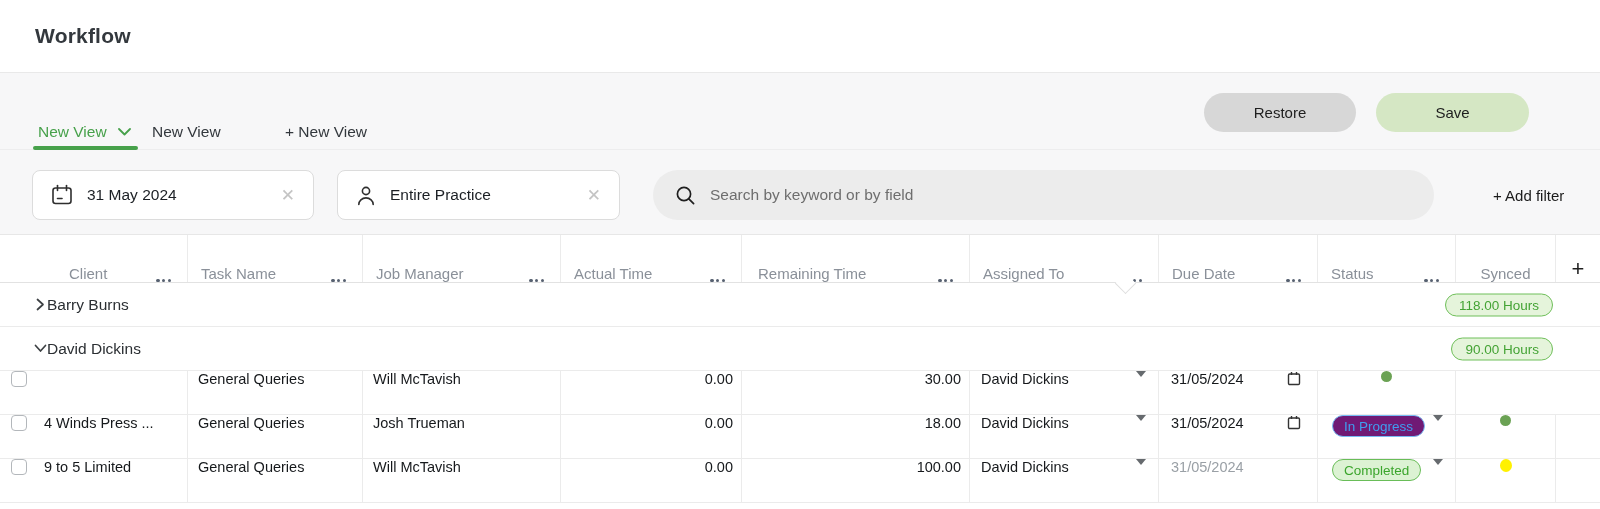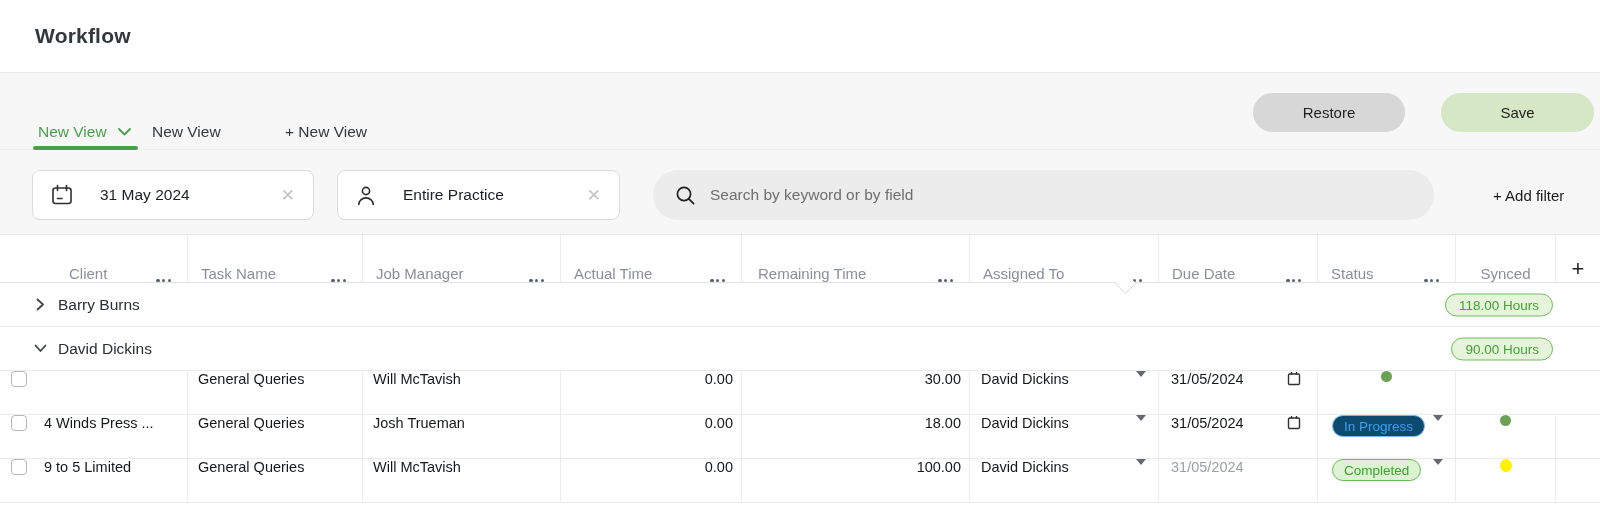--- a/index.html
+++ b/index.html
@@ -24,37 +24,37 @@
     position: absolute; top: 40px; height: 37px; display: flex; align-items: center;
     font-size: 15.5px; font-weight: 500; color: #33383d; cursor: pointer;
   }
   .tab.active { color: #47a14b; }
   .tab.active .tab-underline {
     position: absolute; left: -5px; right: -7px; bottom: 0; height: 4.5px;
     background: #47a14b; border-radius: 3px;
   }
   .tab .chev { margin-left: 11px; display: block; }
 
-  .btns { position: absolute; top: 20px; left: 1253px; display: flex; gap: 36px; }
+  .btns { position: absolute; top: 20px; left: 1204px; display: flex; gap: 20px; }
   .btn {
     height: 39px; border: none; border-radius: 20px; font-family: inherit;
     font-size: 15px; color: #1e1e1e; cursor: pointer;
   }
   .btn.restore { width: 152px; background: #d7d7d7; }
   .btn.save { width: 153px; background: #d5e7c4; }
 
   .filterrow { position: absolute; top: 97px; left: 0; right: 0; height: 50px; }
   .chip {
     position: absolute; top: 0; height: 50px; background: #fff;
     border: 1px solid #dcdcdc; border-radius: 8px;
     display: flex; align-items: center; padding: 0 18px;
   }
   .chip.date { left: 32px; width: 282px; }
   .chip.practice { left: 337px; width: 283px; }
-  .chip .chip-label { margin-left: 27px; font-size: 15.5px; color: #1b1f24; }
+  .chip .chip-label { margin-left: 14px; font-size: 15.5px; color: #1b1f24; }
   .chip .close-x { margin-left: auto; font-size: 17px; color: #c4c4c4; cursor: pointer; }
 
   .search {
     position: absolute; left: 653px; top: 0; width: 781px; height: 50px;
     background: #ececec; border-radius: 25px; display: flex; align-items: center; padding: 0 22px;
   }
   .search input {
     margin-left: 14px; flex: 1; background: transparent; border: none; outline: none;
     font-family: inherit; font-size: 15.5px; color: #333;
   }
@@ -85,21 +85,21 @@
     position: absolute; top: 41px; left: 1118px; width: 15px; height: 15px;
     background: #fff; border-right: 1px solid #dedede; border-bottom: 1px solid #dedede;
     transform: rotate(45deg); z-index: 2;
   }
 
   .grow {
     height: 44px; display: flex; align-items: center; padding-left: 33px;
     border-bottom: 1px solid #ebebeb; position: relative; background: #fff;
   }
   .grow .chev-box { width: 14px; display: flex; justify-content: center; cursor: pointer; }
-  .grow .gname { margin-left: 11px; font-size: 15.5px; color: #2b2f33; }
+  .grow .gname { margin-left: 0; font-size: 15.5px; color: #2b2f33; }
   .hours-pill {
     position: absolute; right: 47px; top: 50%; transform: translateY(-50%);
     font-size: 13.5px; color: #44a335; background: #e5f4db; border: 1.5px solid #6fbf5a;
     border-radius: 13px; padding: 3px 13px; white-space: nowrap;
   }
 
   .trow { height: 44px; border-bottom: 1px solid #ebebeb; background: #fff; }
   .td {
     display: flex; align-items: flex-start; font-size: 14.5px; color: #16191c;
     overflow: hidden; white-space: nowrap; padding-left: 10px;
@@ -123,21 +123,21 @@
 
   .caret {
     width: 0; height: 0; cursor: pointer;
     border-left: 5.5px solid transparent; border-right: 5.5px solid transparent;
     border-top: 6.5px solid #666a6e;
   }
   .badge {
     font-size: 13.5px; border-radius: 12px; padding: 2.5px 11px; border: 1.5px solid; cursor: pointer;
   }
   .badge-todo { color: #b052ce; border-color: #d28ae0; background: #f6dcfa; }
-  .badge-inprogress { color: #3f9ef0; border-color: #77bbf4; background: #0c4a6e; }
+  .badge-inprogress { color: #3f9ef0; border-color: #77bbf4; background: #701a75; }
   .badge-completed { color: #3ba52c; border-color: #69bd58; background: #dcf2d3; }
 
   .dot { width: 11px; height: 11px; border-radius: 50%; }
   .dot-green { background: #6ba254; }
   .dot-yellow { background: #fff100; width: 12px; height: 13px; }
 
   svg { display: block; }
 </style>
 </head>
 <body>

